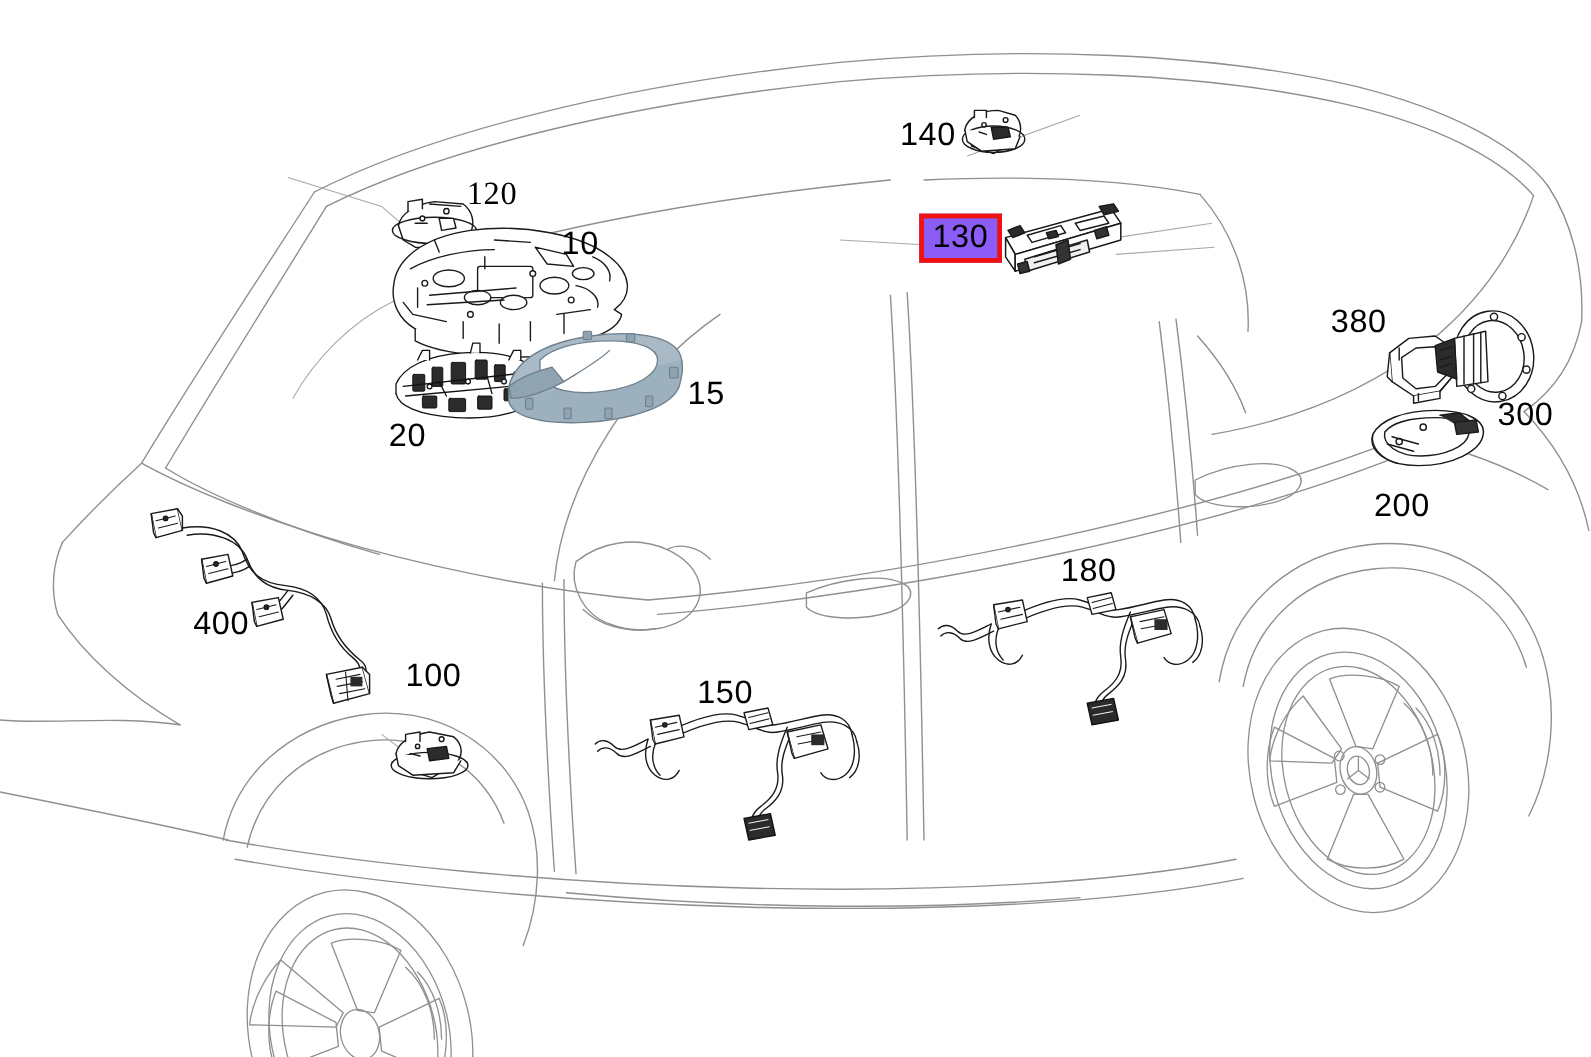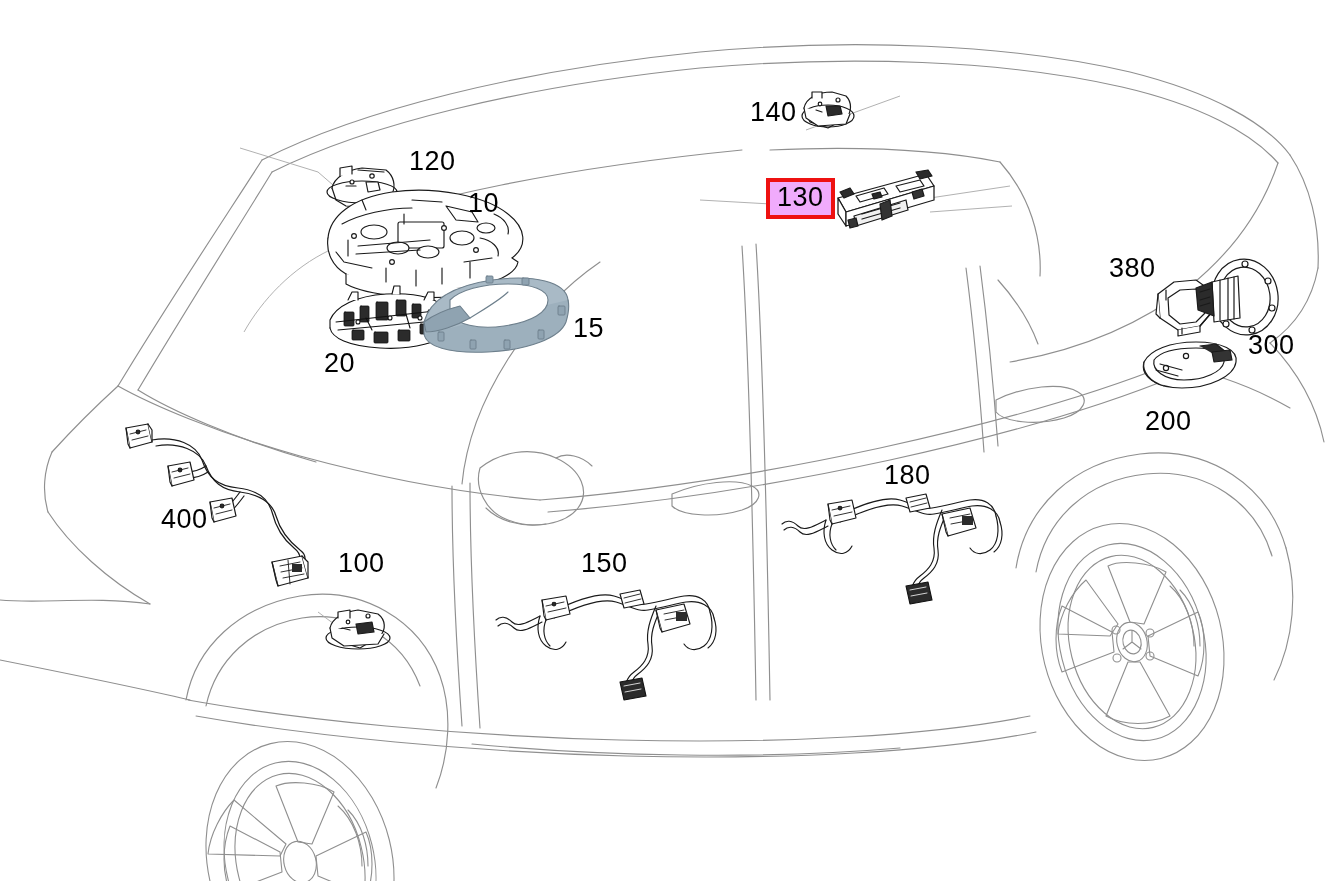--- a/index.html
+++ b/index.html
@@ -16,21 +16,21 @@
     font-family:"Liberation Sans","DejaVu Sans",sans-serif;
     font-size:27px;
     line-height:1;
     color:#000000;
     letter-spacing:.5px;
     white-space:nowrap;
     user-select:none;
   }
   .callout.highlight{
     border:4px solid #ee1111;
-    background:#f0abfc;
+    background:#8b5cf6;
     padding:2px 7px 4px 7px;
     font-size:27px;
   }
 </style>
 </head>
 <body>
 
 <div id="diagram-root">
 
   <svg class="layer" viewBox="0 0 1326 881" aria-hidden="true">
@@ -474,35 +474,35 @@
         <path d="M910,590 L926,587" stroke="#ffffff" stroke-width="0.8"></path>
         <path d="M911,596 L927,593" stroke="#ffffff" stroke-width="0.8"></path>
       </g>
     </g>
   </svg>
 
   <div class="callout" style="left:750px;top:99px;">140</div>
 
   <div class="callout highlight" style="left:766px;top:178px;">130</div>
 
-  <div class="callout" style="left:409px;top:148px;">120</div>
+  <div class="callout" style="left:389px;top:148px;font-family:Liberation Serif, serif;">120</div>
 
   <div class="callout" style="left:468px;top:190px;">10</div>
 
   <div class="callout" style="left:573px;top:267px;margin-top:48px;">15</div>
 
   <div class="callout" style="left:324px;top:350px;text-align:right;">20</div>
 
   <div class="callout" style="left:1109px;top:255px;">380</div>
 
   <div class="callout" style="left:1248px;top:332px;">300</div>
 
   <div class="callout" style="left:1145px;top:408px;">200</div>
 
   <div class="callout" style="left:161px;top:506px;">400</div>
 
   <div class="callout" style="left:338px;top:550px;text-align:center;">100</div>
 
-  <div class="callout" style="left:581px;top:550px;">150</div>
+  <div class="callout" style="left:581px;top:564px;">150</div>
 
   <div class="callout" style="left:884px;top:462px;">180</div>
 
 </div>
 
 </body></html>

